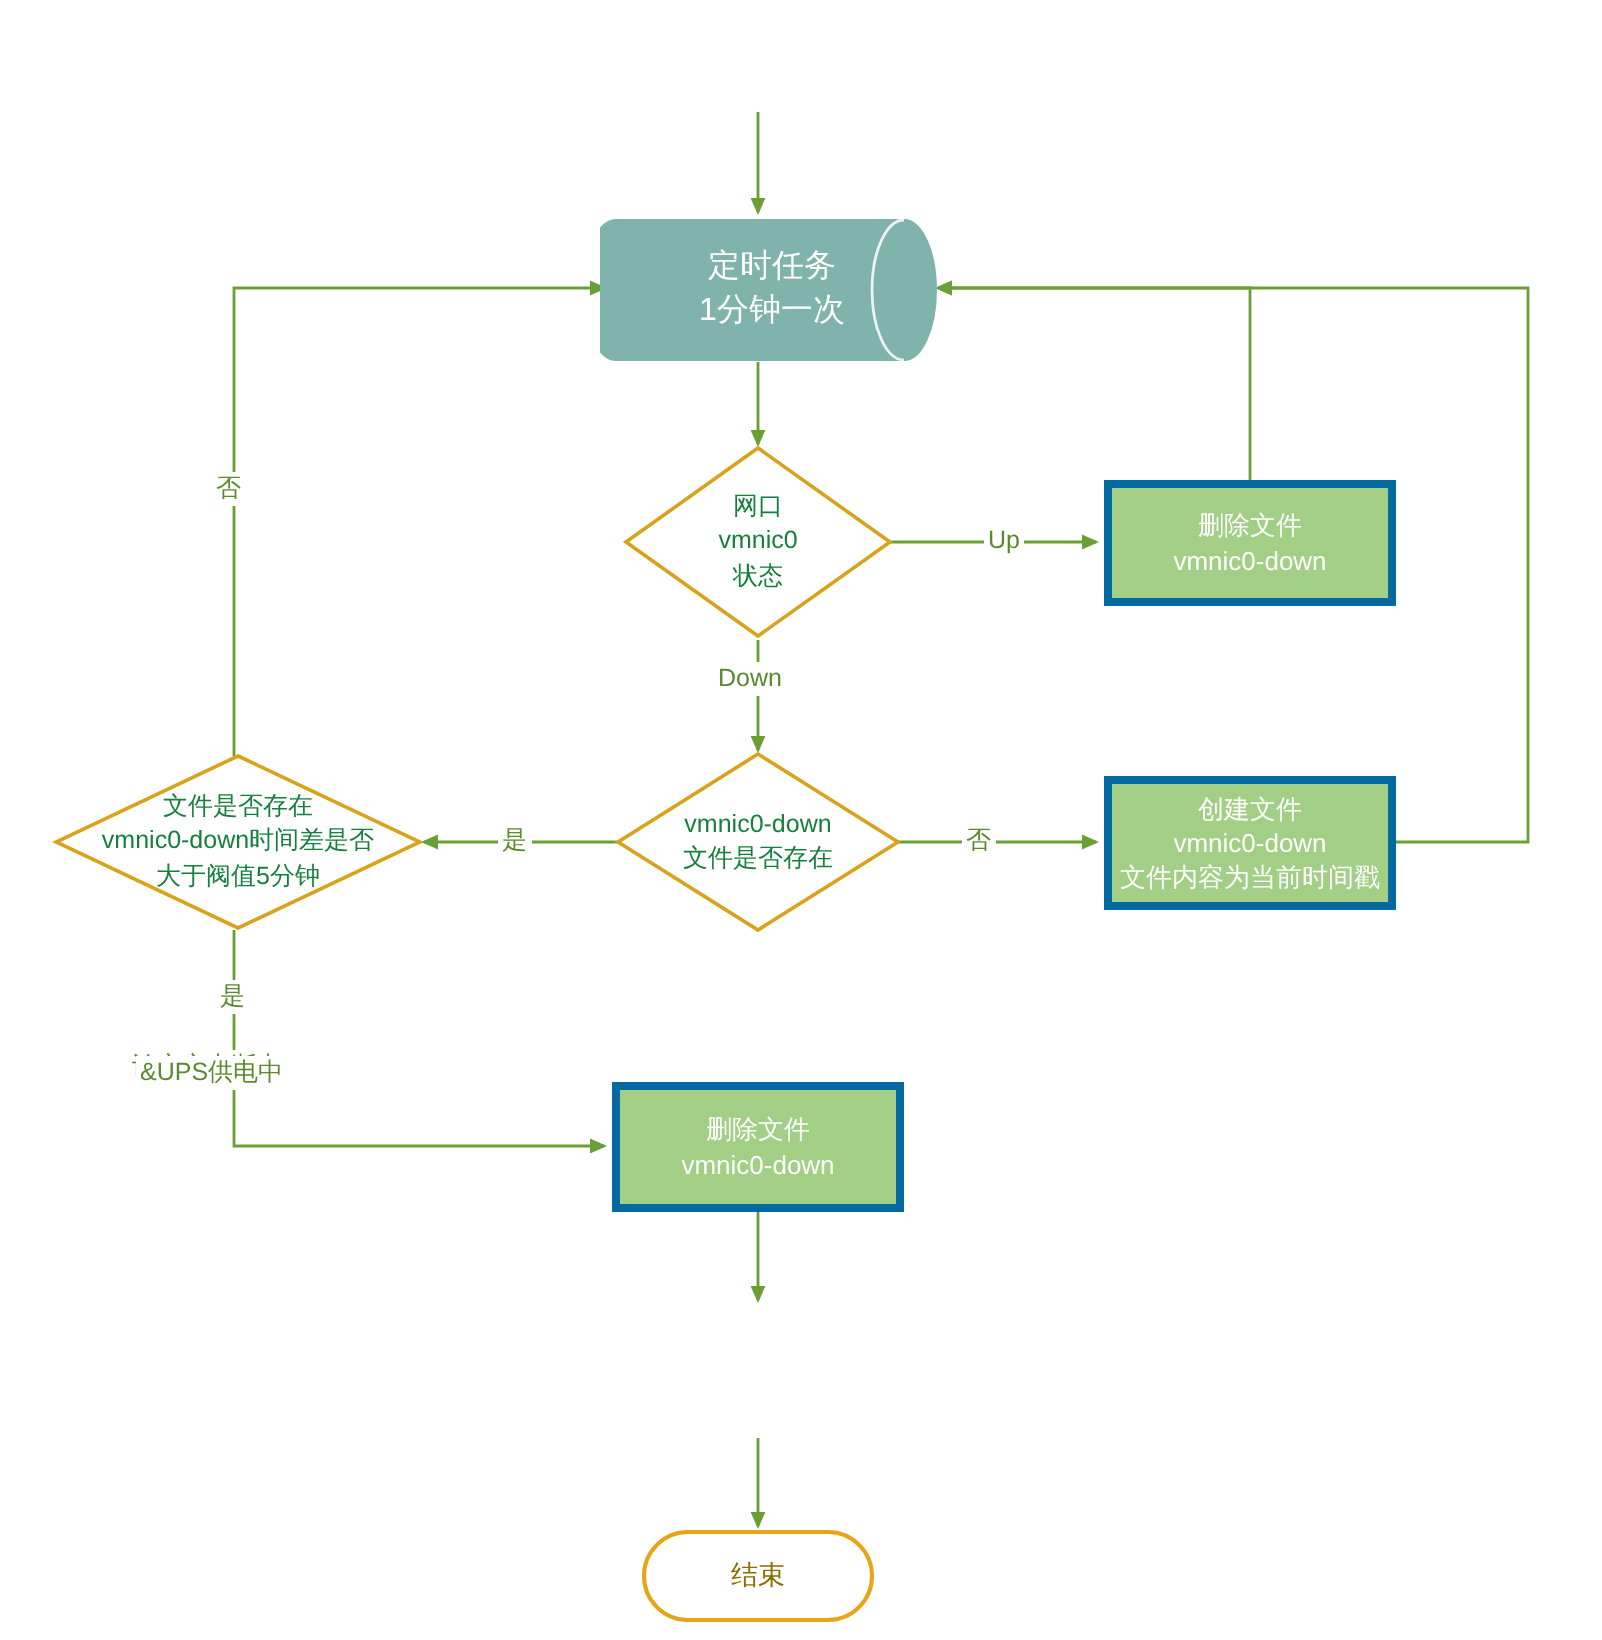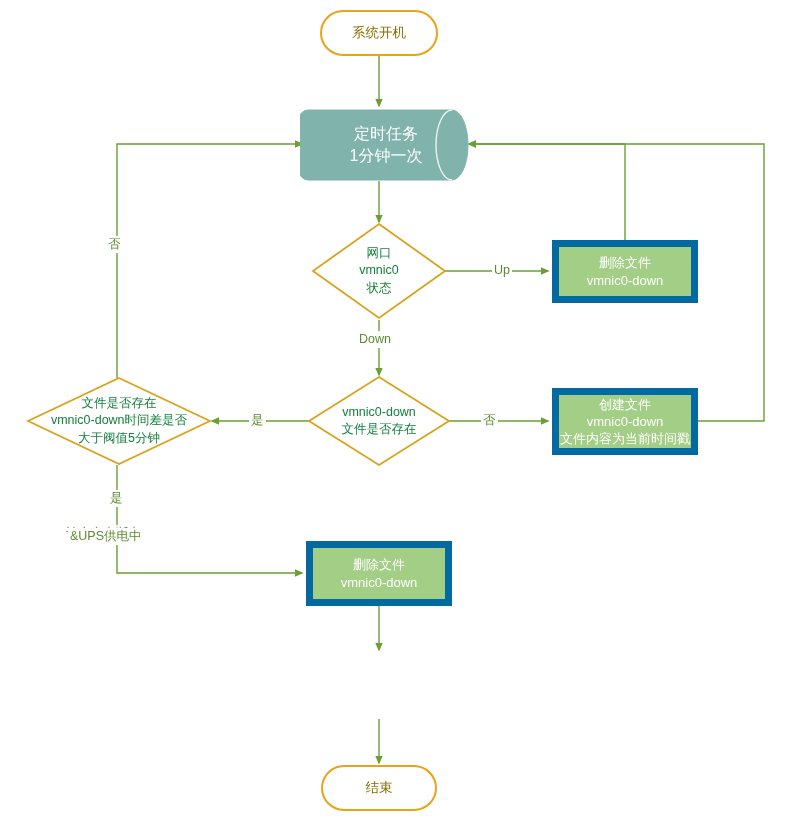--- a/index.html
+++ b/index.html
@@ -35,21 +35,21 @@
     border-radius:26px;
     background:#ffffff;
     color:#8a6d00;
     font-size:13.5px;
   }
   
   .process{
     background:#A3CE86;
     color:#ffffff;
     font-size:13px;
-    border:7px solid #0369a1;
+    border:4px solid #0369a1;
   }
   .cyl-wrap{position:absolute;}
   .cyl-wrap svg{position:absolute;left:0;top:0;}
   .cyl-label{
     position:absolute;
     left:0;top:0;
     width:100%;height:100%;
     display:flex;align-items:center;justify-content:center;
     text-align:center;
     color:#ffffff;
@@ -112,23 +112,20 @@
       <path d="M117,378 L117,144 L302,144" marker-end="url(#arrow)"></path>
 
       <path d="M117,465 L117,573 L302,573" marker-end="url(#arrow)"></path>
 
       <path d="M379,606 L379,650" marker-end="url(#arrow)"></path>
 
       <path d="M379,719 L379,763" marker-end="url(#arrow)"></path>
     </g>
   </svg>
 
-  <div class="node terminator" style="left:320px;top:10px;width:118px;height:46px;">
-    <span>系统开机</span>
-  </div>
 
   <div class="cyl-wrap" style="left:300px;top:108px;width:172px;height:74px;">
     <svg width="172" height="74" viewBox="0 0 172 74" xmlns="http://www.w3.org/2000/svg">
       <path d="M8,2 L152,2 a16,35 0 0 1 0,70 L8,72 a16,35 0 0 1 0,-70 z" fill="#7FB3AC" stroke="#7FB3AC" stroke-width="1"></path>
       <path d="M152,2 a16,35 0 0 0 0,70" fill="none" stroke="#ffffff" stroke-width="1.4" opacity="0.85"></path>
     </svg>
     <div class="cyl-label">
       <div>
         <div>定时任务</div>
         <div>1分钟一次</div>

